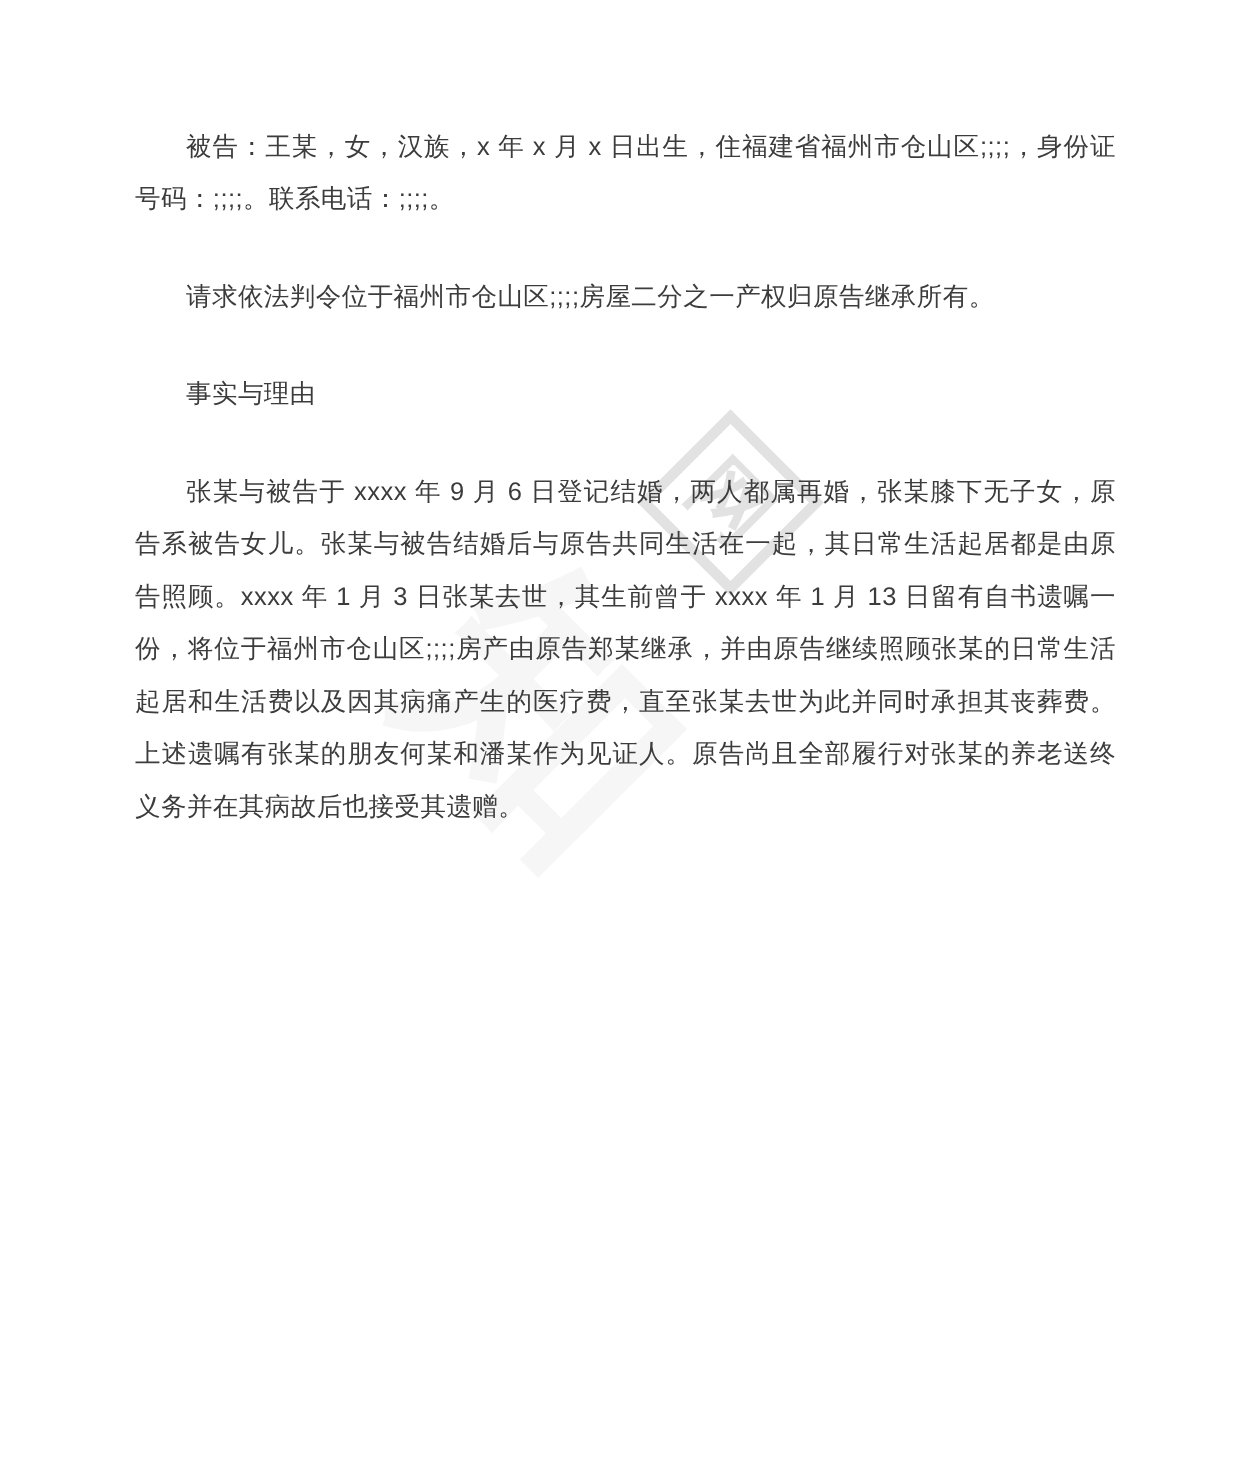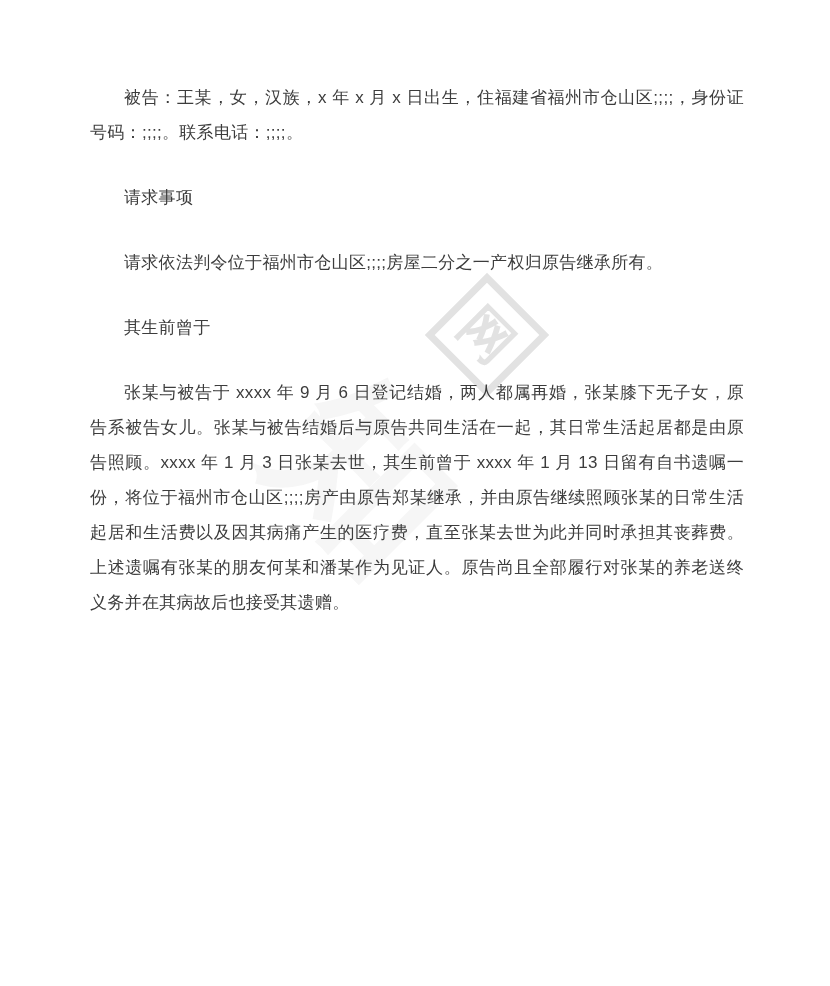--- a/index.html
+++ b/index.html
@@ -85,25 +85,24 @@
   <div class="watermark">
     <div class="wm-big-char">知</div>
     <div class="wm-logo">
       <span class="wm-logo-char">网</span>
     </div>
   </div>
 
   <div class="doc">
     <p>被告：王某，女，汉族，x 年 x 月 x 日出生，住福建省福州市仓山区;;;;，身份证号码：;;;;。联系电话：;;;;。</p>
 
-    <p>请求事项</p>
 
     <p>请求依法判令位于福州市仓山区;;;;房屋二分之一产权归原告继承所有。</p>
 
-    <p>其生前曾于</p>
+    <p>事实与理由</p>
 
     <p>张某与被告于 xxxx 年 9 月 6 日登记结婚，两人都属再婚，张某膝下无子女，原告系被告女儿。张某与被告结婚后与原告共同生活在一起，其日常生活起居都是由原告照顾。xxxx 年 1 月 3 日张某去世，其生前曾于 xxxx 年 1 月 13 日留有自书遗嘱一份，将位于福州市仓山区;;;;房产由原告郑某继承，并由原告继续照顾张某的日常生活起居和生活费以及因其病痛产生的医疗费，直至张某去世为此并同时承担其丧葬费。上述遗嘱有张某的朋友何某和潘某作为见证人。原告尚且全部履行对张某的养老送终义务并在其病故后也接受其遗赠。</p>
 
 
 
   </div>
 
 </div>
 
 </body></html>

